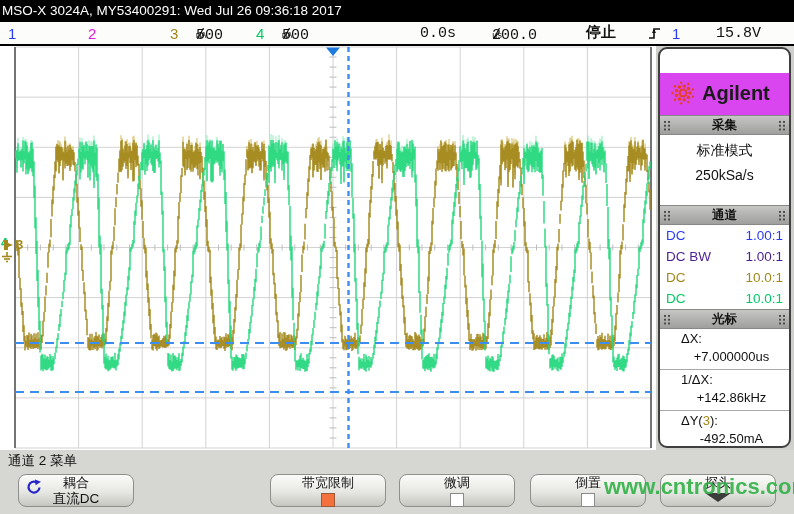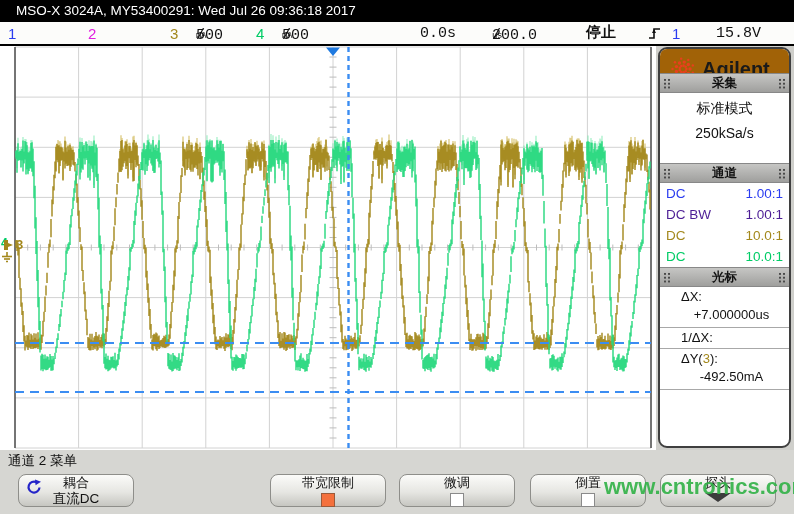--- a/index.html
+++ b/index.html
@@ -1,38 +1,38 @@
 <!DOCTYPE html>
 <html><head>
 <meta charset="utf-8">
 <style>
   html,body{margin:0;padding:0;}
   body{font-family:"Liberation Sans","DejaVu Sans",sans-serif;}
   #screen{position:relative;width:794px;height:514px;background:#cfcfcb;overflow:hidden;}
 
   
   .titlebar{position:absolute;left:0;top:0;width:794px;height:22px;background:#000;color:#fff;
-    font-size:13.5px;line-height:22px;padding-left:16px;box-sizing:border-box;white-space:nowrap;}
+    font-size:13.5px;line-height:22px;padding-left:2px;box-sizing:border-box;white-space:nowrap;}
 
   
   .statusrow{position:absolute;left:0;top:22px;width:794px;height:24px;background:#fcfcfa;
     border-bottom:2px solid #000;box-sizing:border-box;font-size:15px;}
   .statusrow span{position:absolute;top:2px;line-height:20px;white-space:nowrap;}
   .u-small{font-size:9px;vertical-align:1px;letter-spacing:-0.5px;}
   .blk{color:#111;font-family:Liberation Mono, monospace;}
 
   
   .scope-wrap{position:absolute;left:0;top:46px;width:656px;height:404px;background:#fff;}
   .scope-wrap svg{position:absolute;left:0;top:0;}
   .marker{position:absolute;font-weight:bold;font-size:12px;line-height:12px;}
 
   
   .sidebar{position:absolute;left:658px;top:47px;width:133px;height:401px;background:#fff;
     border:2px solid #3f3f3f;border-radius:9px;box-sizing:border-box;overflow:hidden;}
-  .brandrow{position:relative;height:24px;background:#a16207;}
+  .brandrow{position:relative;height:42px;background:#d946ef;margin-top:24px;}
   .brandrow .brandname{position:absolute;left:42px;top:9px;font-size:20px;font-weight:bold;color:#1a1a1a;}
   .brandrow svg{position:absolute;left:10px;top:7px;}
   .s-header{position:relative;height:18px;background:linear-gradient(#c6c6c4,#9f9f9d);
     border-top:1px solid #888;border-bottom:1px solid #888;
     text-align:center;font-size:12.5px;font-weight:bold;color:#111;line-height:18px;}
   .grip{position:absolute;top:4px;width:8px;height:11px;
     background:radial-gradient(circle,#4a4a4a 1px,rgba(0,0,0,0) 1.3px);background-size:4px 3.8px;}
   .grip.l{left:3px;} .grip.r{right:3px;}
   .acq-body{height:70px;text-align:center;font-size:14px;color:#111;padding-top:7px;box-sizing:border-box;}
   .acq-body div{margin-bottom:7px;}
@@ -203,20 +203,21 @@
       <span class="grip l"></span>
       <span>光标</span>
       <span class="grip r"></span>
     </div>
     <div class="cur-row">
       <span class="cl">ΔX:</span>
       <span class="cv">+7.000000us</span>
     </div>
     <div class="cur-row">
       <span class="cl">1/ΔX:</span>
+      <span class="cv">+142.86kHz</span>
     </div>
     <div class="cur-row">
       <span class="cl"><span>ΔY(</span><span style="color: rgb(163, 136, 28);">3</span><span>):</span></span>
       <span class="cv">-492.50mA</span>
     </div>
   </div>
 
   <div class="bottombar">
     <div class="menu-title">通道 2 菜单</div>
 

